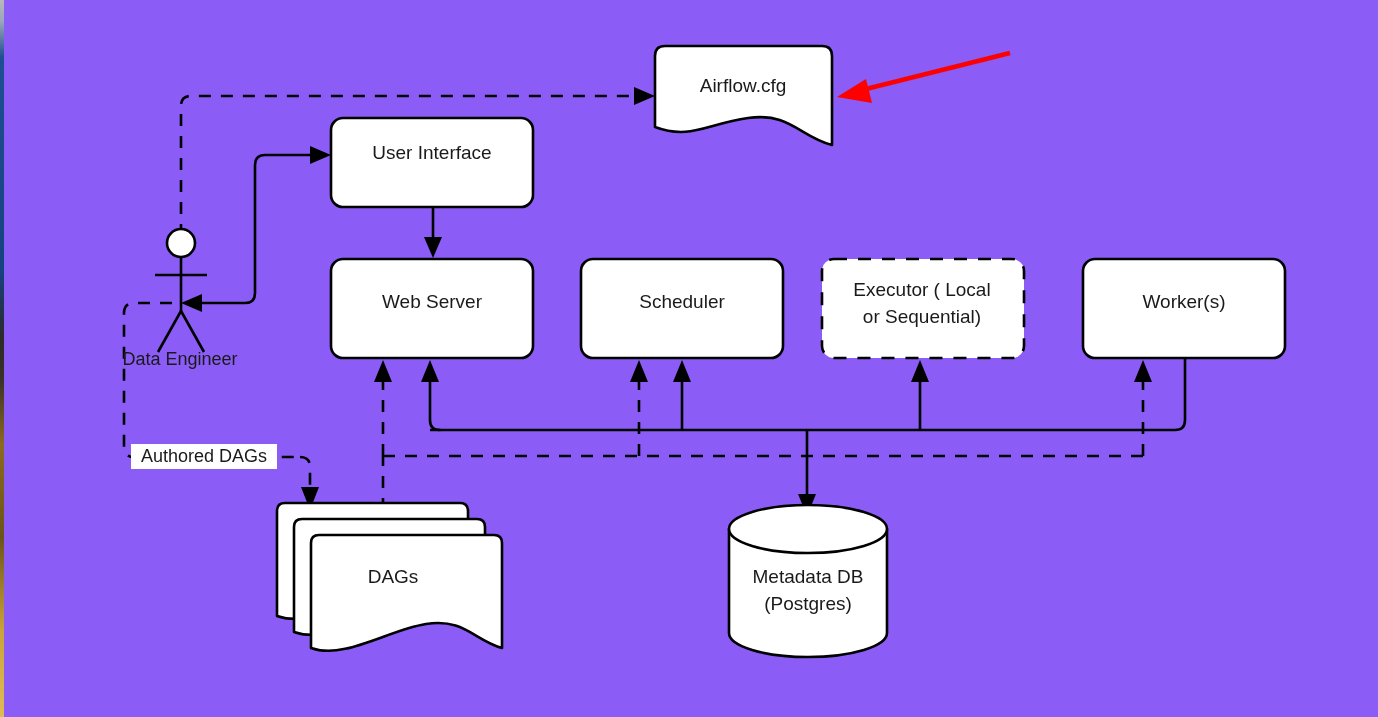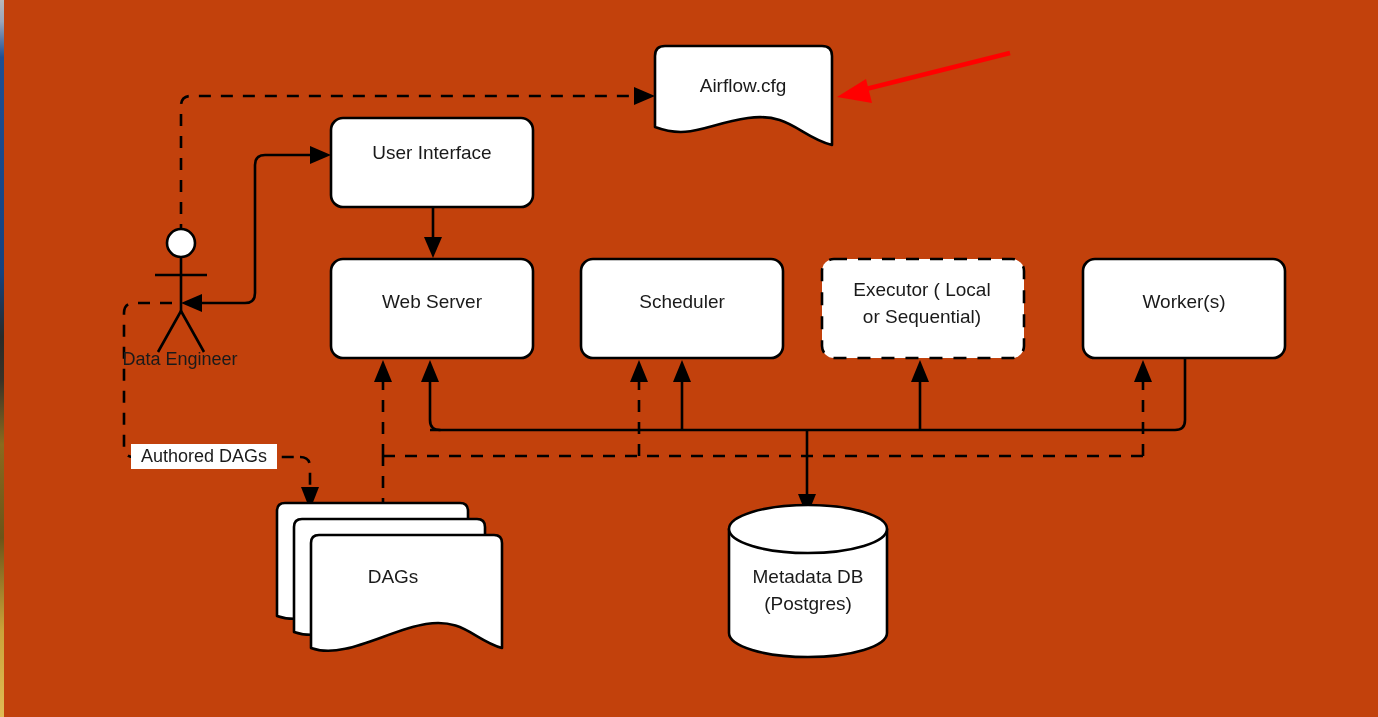--- a/index.html
+++ b/index.html
@@ -11,21 +11,21 @@
   body {
     width: 1378px;
     height: 717px;
     overflow: hidden;
     font-family: "Liberation Sans", sans-serif;
   }
   #canvas {
     position: relative;
     width: 1378px;
     height: 717px;
-    background: #c2410c;
+    background: #8b5cf6;
   }
   #diagram-svg {
     position: absolute;
     top: 0;
     left: 0;
     width: 1378px;
     height: 717px;
     display: block;
   }
   .node-shape {

